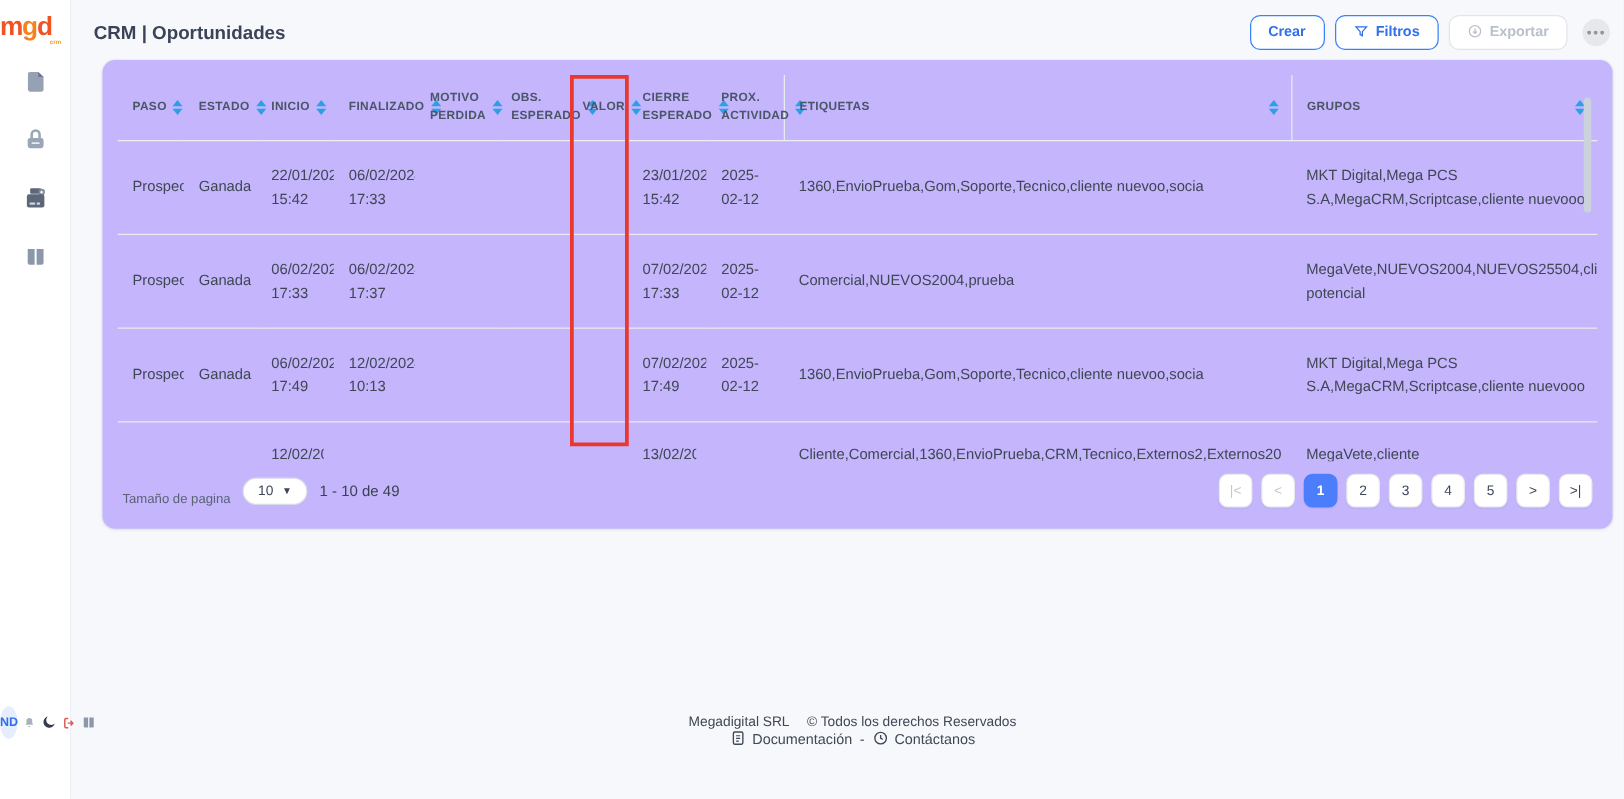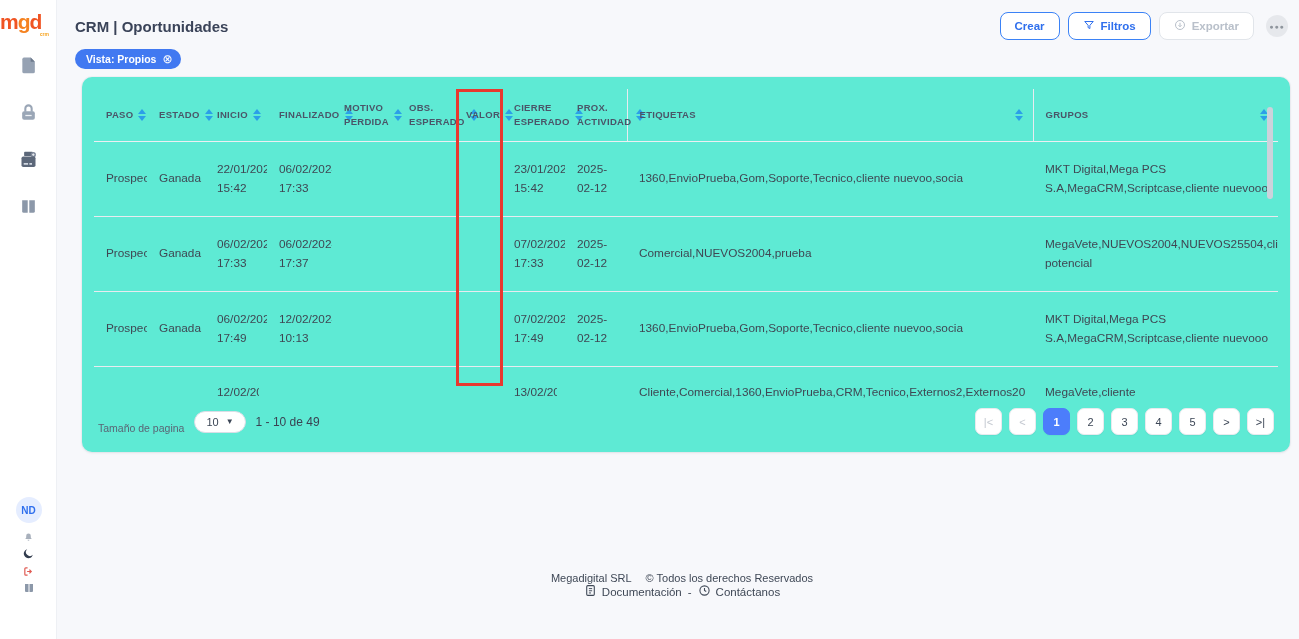--- a/index.html
+++ b/index.html
@@ -10,21 +10,21 @@
   .sidebar { position:fixed; left:0; top:0; width:57px; height:639px; background:#fff;
     border-right:1px solid #eef0f4; z-index:5; }
   .logo { position:absolute; top:10px; left:0; width:57px; text-align:left;
     font-size:21px; font-weight:bold; color:#f05423; letter-spacing:-1px; }
   .logo .g { color:#f58220; }
   .logo .sub { position:absolute; bottom:-3px; right:8px; font-size:5px; color:#f6a21c; letter-spacing:0; }
   .nav-icons { position:absolute; top:56px; left:0; width:57px; display:flex;
     flex-direction:column; align-items:center; gap:25px; }
   .nav-btn { width:22px; height:22px; display:flex; align-items:center; justify-content:center; cursor:pointer; }
   .side-bottom { position:absolute; bottom:44px; left:0; width:57px; display:flex;
-    flex-direction:column; align-items:center; gap:4px; }
+    flex-direction:row; align-items:center; gap:4px; }
   .avatar { width:26px; height:26px; border-radius:50%; background:#e5edff; color:#2f6fed;
     font-size:10px; font-weight:bold; display:flex; align-items:center; justify-content:center; margin-bottom:4px; }
   .mini-btn { width:16px; height:13px; display:flex; align-items:center; justify-content:center; }
 
   
   .main { margin-left:57px; height:599px; display:flex; flex-direction:column; position:relative; }
   .topbar { display:flex; align-items:center; justify-content:space-between; padding:12px 11px 0 18px; }
   .page-title { font-size:15px; font-weight:bold; color:#3a4358; }
   .actions { display:flex; align-items:center; gap:8px; }
   .btn { height:28px; padding:0 14px; border-radius:8px; background:#fff; font-size:11.5px;
@@ -34,21 +34,21 @@
   .more-btn { width:22px; height:22px; border-radius:50%; background:#e6e8ec; border:none;
     color:#8f959d; font-size:7px; letter-spacing:1px; display:flex; align-items:center;
     justify-content:center; cursor:pointer; margin-left:4px; }
 
   .chip-row { padding:9px 0 0 18px; }
   .chip { display:inline-flex; align-items:center; gap:6px; background:#4179f1; color:#fff;
     font-size:10.5px; font-weight:bold; padding:4px 9px 4px 11px; border-radius:12px; cursor:pointer; }
   .chip-close { font-size:12px; line-height:1; font-weight:normal; cursor:pointer; }
 
   
-  .card { position:relative; margin:8px 9px 0 25px; background:#5eead4; border-radius:10px;
+  .card { position:relative; margin:8px 9px 0 25px; background:#c4b5fd; border-radius:10px;
     box-shadow:0 1px 3px rgba(20,30,60,.07), 0 0 0 1px #f0f1f5; padding:12px 12px 8px 12px; height:375px; }
   .table-wrap { position:relative; height:309px; overflow:hidden; }
   table { width:100%; border-collapse:collapse; table-layout:fixed; }
   col.c0{width:53px} col.c1{width:58px} col.c2{width:62px} col.c3{width:65px}
   col.c4{width:65px} col.c5{width:57px} col.c6{width:48px} col.c7{width:63px}
   col.c8{width:62px} col.c10{width:245px}
   thead tr { height:52px; }
   th { border-bottom:1px solid #edeff3; padding:0 6px 0 12px; text-align:left; vertical-align:middle; }
   th.div-lr { border-left:1px solid #e8ebf0; border-right:1px solid #e8ebf0; }
   .hcell { display:flex; align-items:center; gap:5px; }
@@ -198,26 +198,20 @@
             </svg>
         </span>
         <span>Exportar</span>
       </button>
       <button class="more-btn">
         <span>●●●</span>
       </button>
     </div>
   </div>
 
-  <div class="chip-row">
-    <span class="chip">
-      <span>Vista: Propios</span>
-      <span class="chip-close">⊗</span>
-    </span>
-  </div>
 
   <section class="card">
     <div class="table-wrap">
       <table>
         <colgroup>
           <col class="c0">
             <col class="c1">
             <col class="c2">
             <col class="c3">
             <col class="c4">

